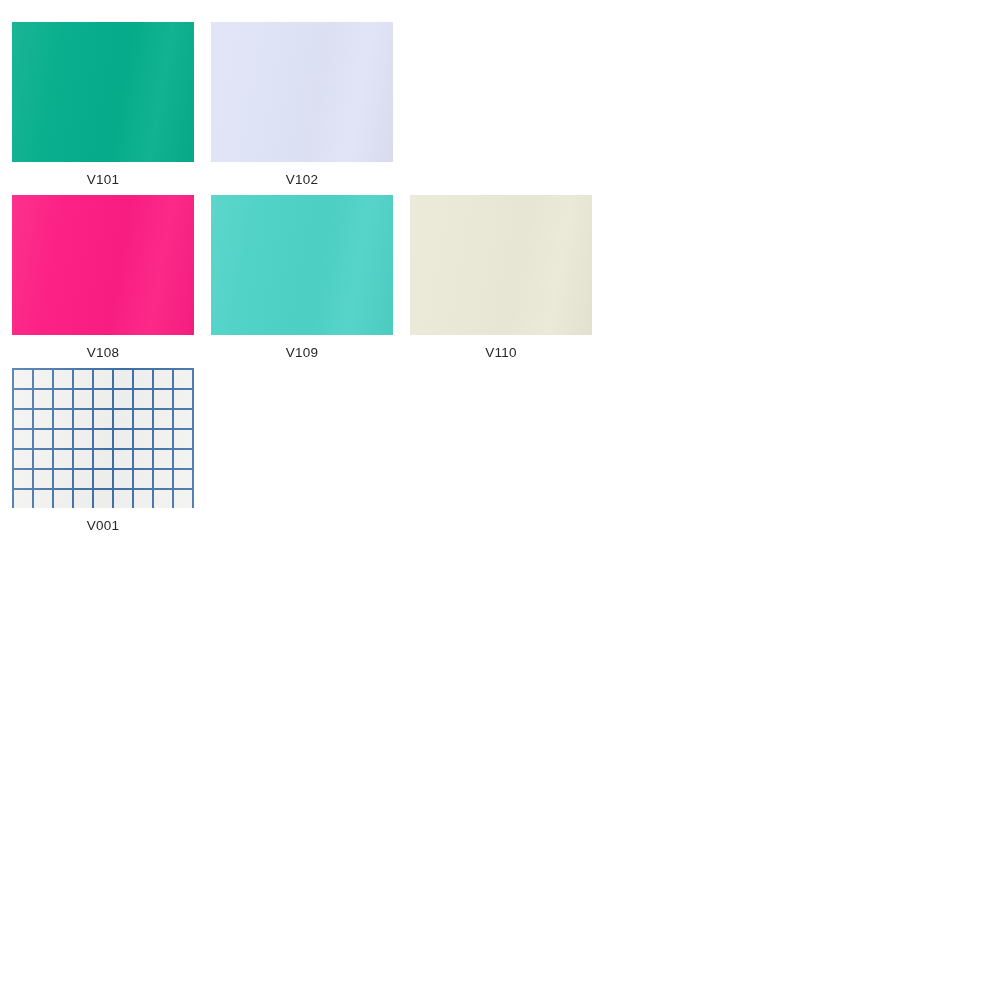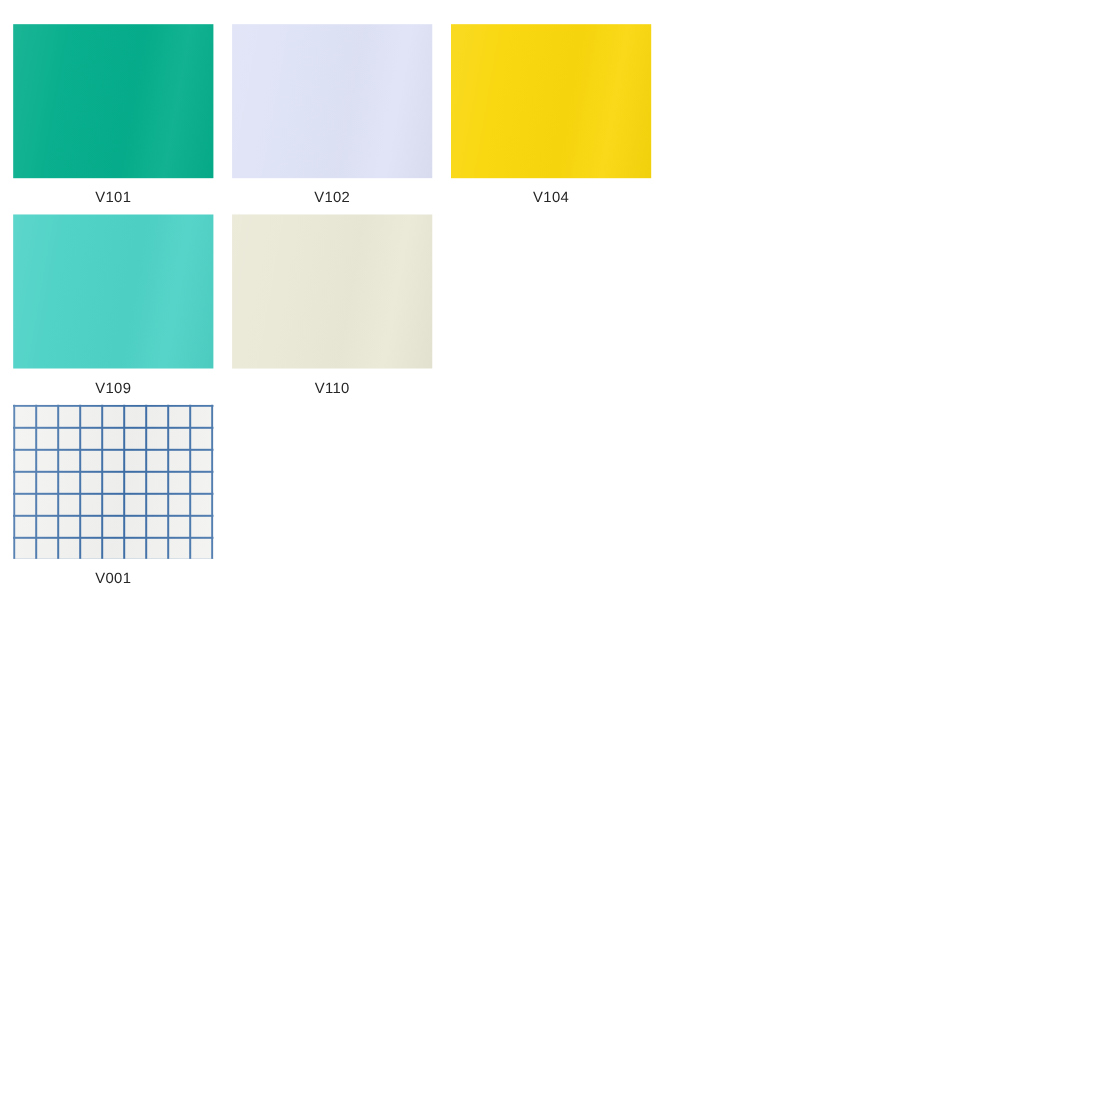--- a/index.html
+++ b/index.html
@@ -92,26 +92,26 @@
 <div id="swatch-board">
     <div class="swatch-row">
       <div class="swatch-cell">
         <div class="swatch-chip" title="V101" style="background-color: rgb(5, 174, 140);"></div>
         <div class="swatch-label">V101</div>
       </div>
       <div class="swatch-cell">
         <div class="swatch-chip" title="V102" style="background-color: rgb(223, 227, 246);"></div>
         <div class="swatch-label">V102</div>
       </div>
-      <div class="swatch-cell">
-        <div class="swatch-chip" title="V104" style="background-color: rgb(249, 215, 13);"></div>
-        <div class="swatch-label">V104</div>
-      </div>
     </div>
     <div class="swatch-row">
+      <div class="swatch-cell">
+        <div class="swatch-chip" title="V108" style="background-color: rgb(252, 30, 131);"></div>
+        <div class="swatch-label">V108</div>
+      </div>
       <div class="swatch-cell">
         <div class="swatch-chip" title="V109" style="background-color: rgb(78, 210, 198);"></div>
         <div class="swatch-label">V109</div>
       </div>
       <div class="swatch-cell">
         <div class="swatch-chip" title="V110" style="background-color: rgb(234, 232, 214);"></div>
         <div class="swatch-label">V110</div>
       </div>
     </div>
     <div class="swatch-row row-last">

